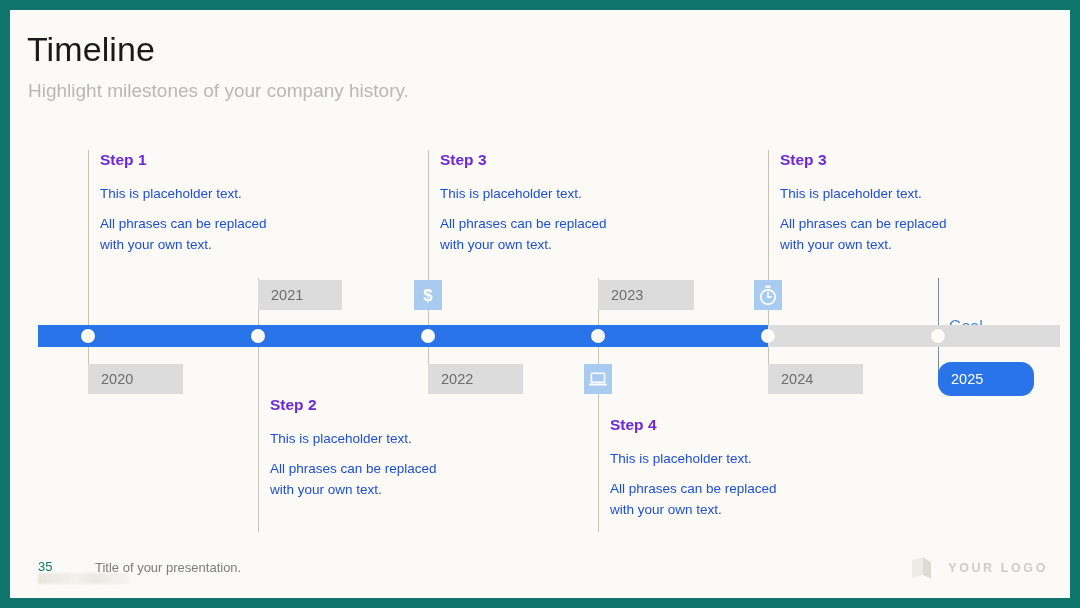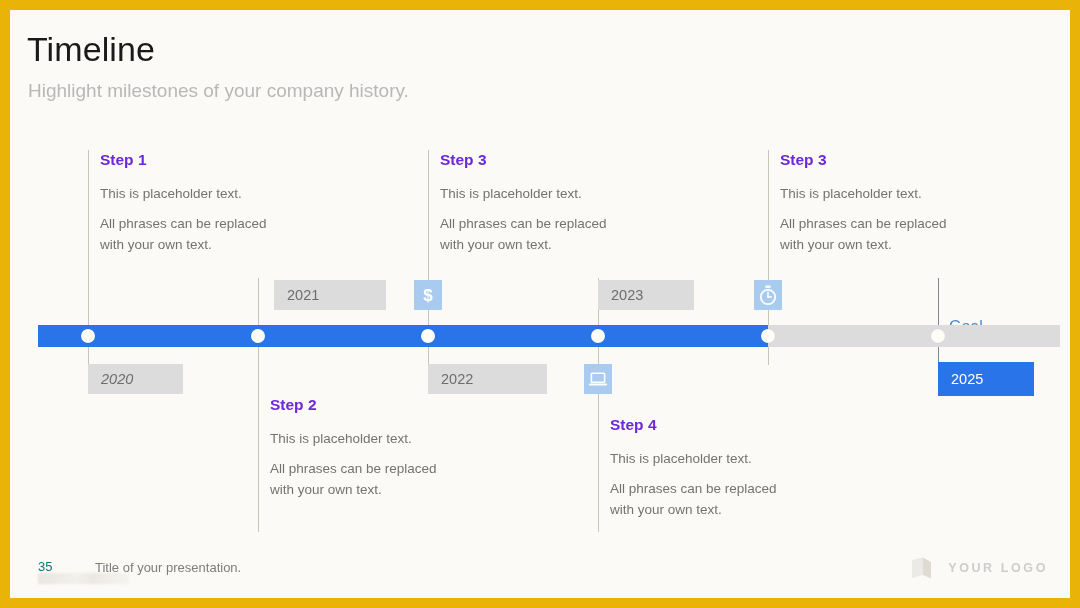--- a/index.html
+++ b/index.html
@@ -13,21 +13,21 @@
     overflow: hidden;
     font-family: "Liberation Sans", sans-serif;
   }
 
   
   .slide {
     position: relative;
     width: 1080px;
     height: 608px;
     box-sizing: border-box;
-    border: 10px solid #eab308;
+    border: 10px solid #0f766e;
     background: #fbfaf6;
     overflow: hidden;
   }
   .canvas {
     position: absolute;
     left: 0; top: 0;
     width: 1060px;
     height: 588px;
   }
 
@@ -70,21 +70,21 @@
   }
   .step-title {
     font-size: 15.5px;
     font-weight: 700;
     color: #6d28d9;
     margin: 0 0 14px 0;
     white-space: nowrap;
   }
   .step-line {
     font-size: 13.5px;
-    color: #737373;
+    color: #1d4ed8;
     line-height: 21px;
     white-space: nowrap;
   }
   .step-gap { height: 9px; }
 
   
   .bar-track {
     position: absolute;
     left: 28px;
     top: 315px;
@@ -117,20 +117,21 @@
     background: #dcdcdc;
     display: flex;
     align-items: center;
     padding-left: 13px;
     font-size: 14.5px;
     color: #6d6d6d;
   }
   .year-box.goal {
     background: #2874e8;
     color: #ffffff;
+    border-radius: 13px;
   }
 
   
   .goal-label {
     position: absolute;
     font-size: 16px;
     font-weight: 400;
     color: #4b87c6;
     white-space: nowrap;
   }
@@ -248,25 +249,26 @@
     <div class="step-block" style="left:589px; top:406px; width:180px;">
       <div class="step-title">Step 4</div>
       <div class="step-line">This is placeholder  text.</div>
       <div class="step-gap"></div>
       <div class="step-line">All phrases can be replaced</div>
       <div class="step-line">with your own text.</div>
     </div>
 
     <div class="goal-label" style="left:939px; top:272px;margin-top:36px;">Goal</div>
 
-    <div class="year-box" style="left:264px; top:270px; width:112px;">2021</div>
+    <div class="year-box" style="left:248px; top:270px; width:84px;">2021</div>
     <div class="year-box" style="left:588px; top:270px; width:96px;">2023</div>
 
-    <div class="year-box" style="left:78px; top:354px; width:95px;font-style:italic;">2020</div>
-    <div class="year-box" style="left:418px; top:354px; width:119px;">2022</div>
+    <div class="year-box" style="left:78px; top:354px; width:95px;">2020</div>
+    <div class="year-box" style="left:418px; top:354px; width:95px;">2022</div>
+    <div class="year-box" style="left:758px; top:354px; width:95px;">2024</div>
     <div class="year-box goal" style="left:928px; top:352px; width:96px; height:34px;">2025</div>
 
     <div class="bar-track">
       <div class="bar-fill" style="width:730px;"></div>
     </div>
 
     <div class="node" style="left:71px;"></div>
     <div class="node" style="left:241px;"></div>
     <div class="node" style="left:411px;"></div>
     <div class="node" style="left:581px;"></div>

